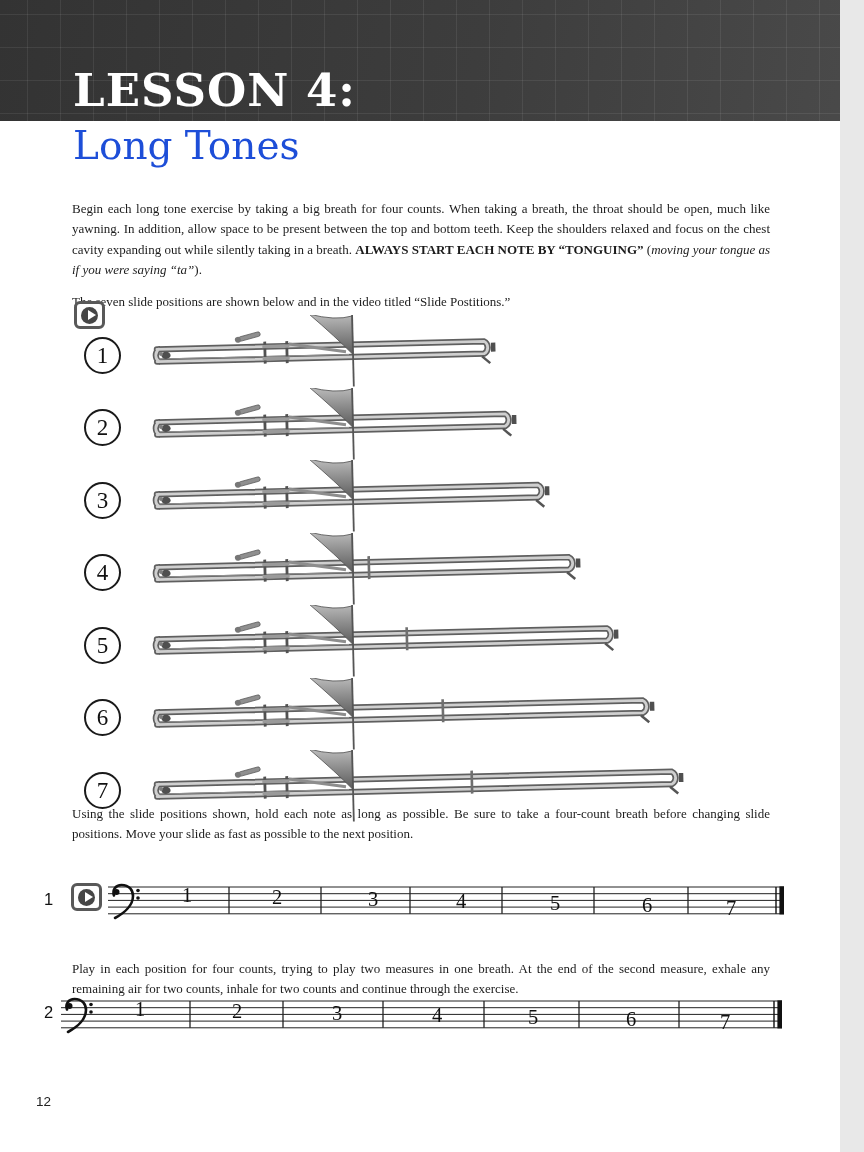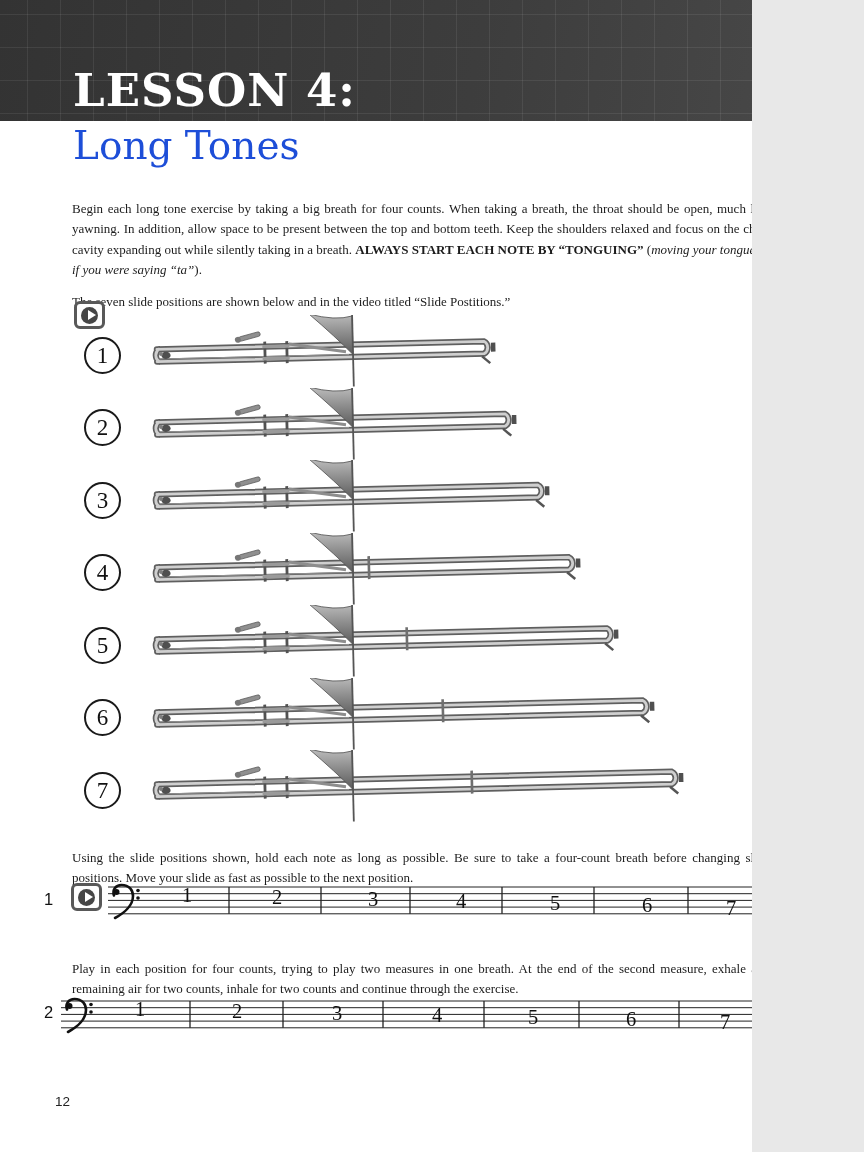--- a/index.html
+++ b/index.html
@@ -1,16 +1,16 @@
 <!DOCTYPE html>
 <html lang="en"><head>
 <meta charset="utf-8">
 <style>
   html,body{margin:0;padding:0;background:#e8e8e8;}
-  .page{position:relative;width:752px;height:1152px;background:#ffffff;overflow:hidden;
+  .page{position:relative;width:840px;height:1152px;background:#ffffff;overflow:hidden;
         font-family:"Liberation Serif",serif;color:#1c1c1c;}
 
   
   .band{position:absolute;left:0;top:0;width:864px;height:121px;
     background-image:
       linear-gradient(rgba(255,255,255,.075) 1.5px, transparent 1.5px),
       linear-gradient(90deg, rgba(255,255,255,.075) 1.5px, transparent 1.5px),
       linear-gradient(100deg,#333333,#3d3d3d 55%,#4a4a4a);
     background-size:33px 33px,33px 33px,100% 100%;
     background-position:-6px 14px,-6px 14px,0 0;}
@@ -19,21 +19,21 @@
   .sub-title{position:absolute;left:73px;top:126px;font-family:"DejaVu Serif",serif;
     font-weight:500;font-size:39px;line-height:1;color:#1d4ed8;}
 
   
   .para{position:absolute;left:72px;width:698px;font-size:13px;line-height:20.3px;
     text-align:justify;color:#1c1c1c;}
   .para b{font-weight:bold;}
   .para i{font-style:italic;}
   #p1{top:186px;}
   #p2{top:279px;text-align:left;}
-  #p3{top:835px;}
+  #p3{top:791px;}
   #p4{top:946px;}
 
   
   .vicon{position:absolute;width:31px;height:28px;box-sizing:border-box;
     border:3px solid #585858;border-radius:6px;background:#fdfdfd;}
   .vicon::before{content:"";position:absolute;left:50%;top:50%;width:17px;height:17px;
     margin:-8.5px 0 0 -8.5px;border-radius:50%;background:#454545;}
   .vicon::after{content:"";position:absolute;left:50%;top:50%;margin:-5px 0 0 -2px;
     width:0;height:0;border-left:8px solid #ffffff;border-top:5px solid transparent;
     border-bottom:5px solid transparent;}
@@ -49,21 +49,21 @@
   
   .ex-label{position:absolute;left:44px;font-family:"Liberation Sans",sans-serif;
     font-size:16.5px;color:#111;}
   #ex1-label{top:890px;}
   #ex2-label{top:1003px;}
   .staff{position:absolute;}
   #ex1-staff{left:108px;top:879px;}
   #ex2-staff{left:61px;top:993px;}
 
   .page-number{position:absolute;left:36px;top:1094px;font-family:"Liberation Sans",sans-serif;
-    font-size:13.5px;color:#222;margin-left:19px;}
+    font-size:13.5px;color:#222;}
 </style>
 </head>
 <body>
 
 <div class="page">
 
   <div class="band"></div>
   <div class="lesson-title">LESSON 4:</div>
   <div class="sub-title">Long Tones</div>
 

